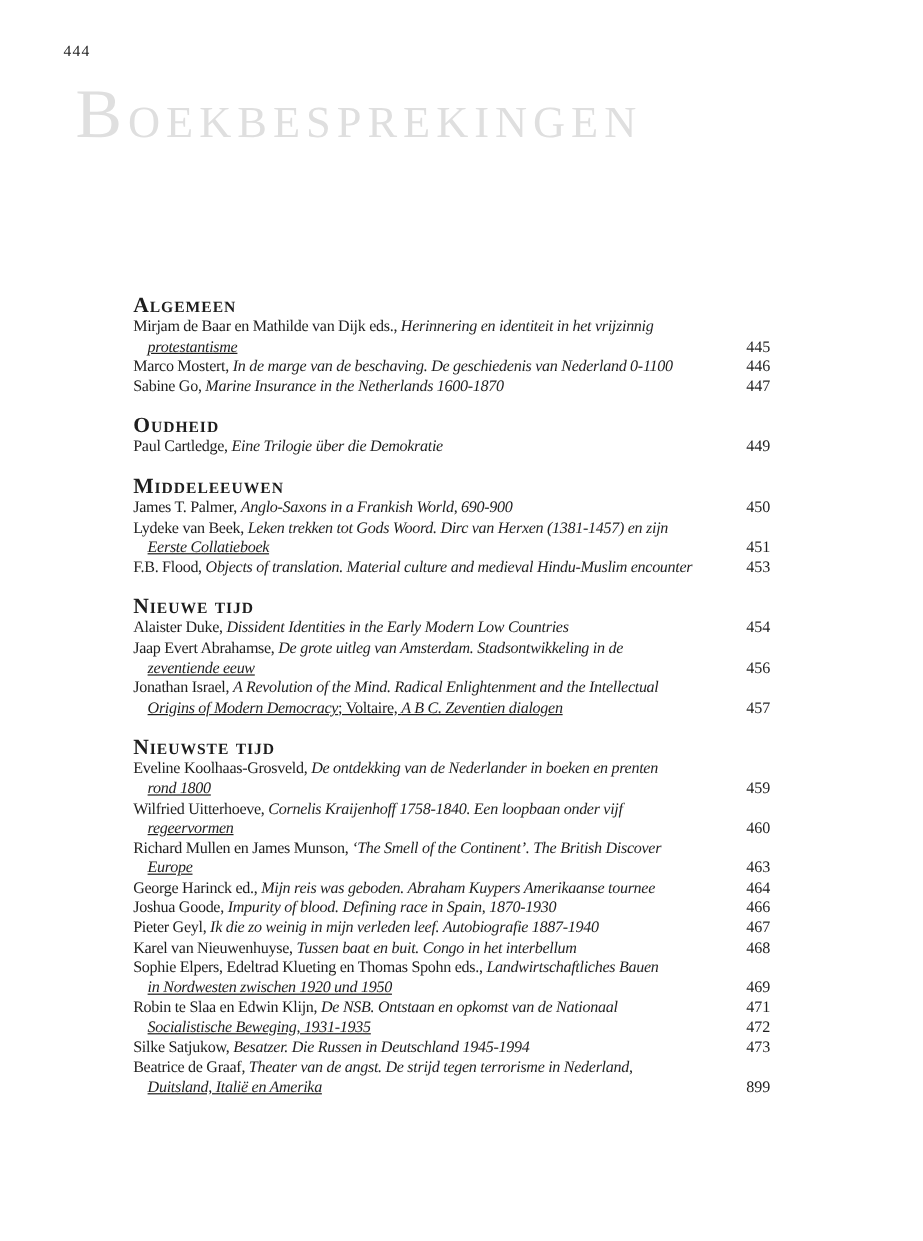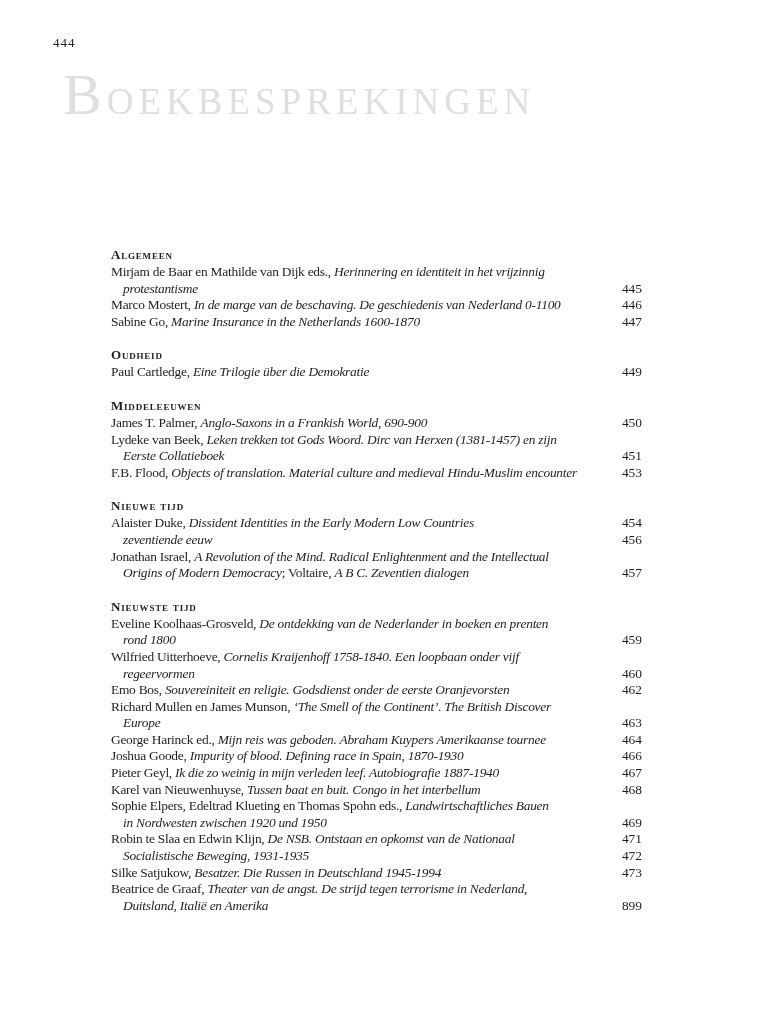--- a/index.html
+++ b/index.html
@@ -39,37 +39,37 @@
   .masthead .rest    { font-size: 37px; }
   .toc {
     position: absolute;
     left: 111px;
     top: 245px;
     width: 531px;
   }
   .toc-section + .toc-section { margin-top: 15px; }
   .section-heading {
     margin: 0;
-    font-size: 13px;
+    font-size: 18px;
     font-weight: 700;
     font-variant: small-caps;
     letter-spacing: 0.8px;
     line-height: 19px;
     height: 19px;
   }
   .toc-line {
     display: flex;
     justify-content: space-between;
     align-items: flex-end;
     font-size: 13.4px;
     line-height: 16.6px;
     letter-spacing: -0.25px;
   }
   .toc-line .line-text { white-space: nowrap; }
-  .toc-line.indent .line-text { padding-left: 12px; }
+  .toc-line.indent .line-text { padding-left: 12px; text-decoration: underline; }
   .line-text .title { font-style: italic; }
   .line-page {
     flex-shrink: 0;
     margin-left: 8px;
     letter-spacing: 0;
   }
 </style>
 </head>
 <body>
 
@@ -121,20 +121,24 @@
           <span class="line-text"><span class="author">F.B. Flood, </span><span class="title">Objects of translation. Material culture and medieval Hindu-Muslim encounter</span></span>
           <span class="line-page">453</span>
         </div>
       </section>
       <section class="toc-section">
         <h2 class="section-heading">Nieuwe tijd</h2>
         <div class="toc-line">
           <span class="line-text"><span class="author">Alaister Duke, </span><span class="title">Dissident Identities in the Early Modern Low Countries</span></span>
           <span class="line-page">454</span>
         </div>
+        <div class="toc-line">
+          <span class="line-text"><span class="author">Jaap Evert Abrahamse, </span><span class="title">De grote uitleg van Amsterdam. Stadsontwikkeling in de</span></span>
+          <span class="line-page"></span>
+        </div>
         <div class="toc-line indent">
           <span class="line-text"><span class="title">zeventiende eeuw</span></span>
           <span class="line-page">456</span>
         </div>
         <div class="toc-line">
           <span class="line-text"><span class="author">Jonathan Israel, </span><span class="title">A Revolution of the Mind. Radical Enlightenment and the Intellectual</span></span>
           <span class="line-page"></span>
         </div>
         <div class="toc-line indent">
           <span class="line-text"><span class="title">Origins of Modern Democracy</span><span class="author">; Voltaire, </span><span class="title">A B C. Zeventien dialogen</span></span>
@@ -151,24 +155,20 @@
           <span class="line-text"><span class="title">rond 1800</span></span>
           <span class="line-page">459</span>
         </div>
         <div class="toc-line">
           <span class="line-text"><span class="author">Wilfried Uitterhoeve, </span><span class="title">Cornelis Kraijenhoff 1758-1840. Een loopbaan onder vijf</span></span>
           <span class="line-page"></span>
         </div>
         <div class="toc-line indent">
           <span class="line-text"><span class="title">regeervormen</span></span>
           <span class="line-page">460</span>
-        </div>
-        <div class="toc-line">
-          <span class="line-text"><span class="author">Emo Bos, </span><span class="title">Souvereiniteit en religie. Godsdienst onder de eerste Oranjevorsten</span></span>
-          <span class="line-page">462</span>
         </div>
         <div class="toc-line">
           <span class="line-text"><span class="author">Richard Mullen en James Munson, </span><span class="title">‘The Smell of the Continent’. The British Discover</span></span>
           <span class="line-page"></span>
         </div>
         <div class="toc-line indent">
           <span class="line-text"><span class="title">Europe</span></span>
           <span class="line-page">463</span>
         </div>
         <div class="toc-line">

